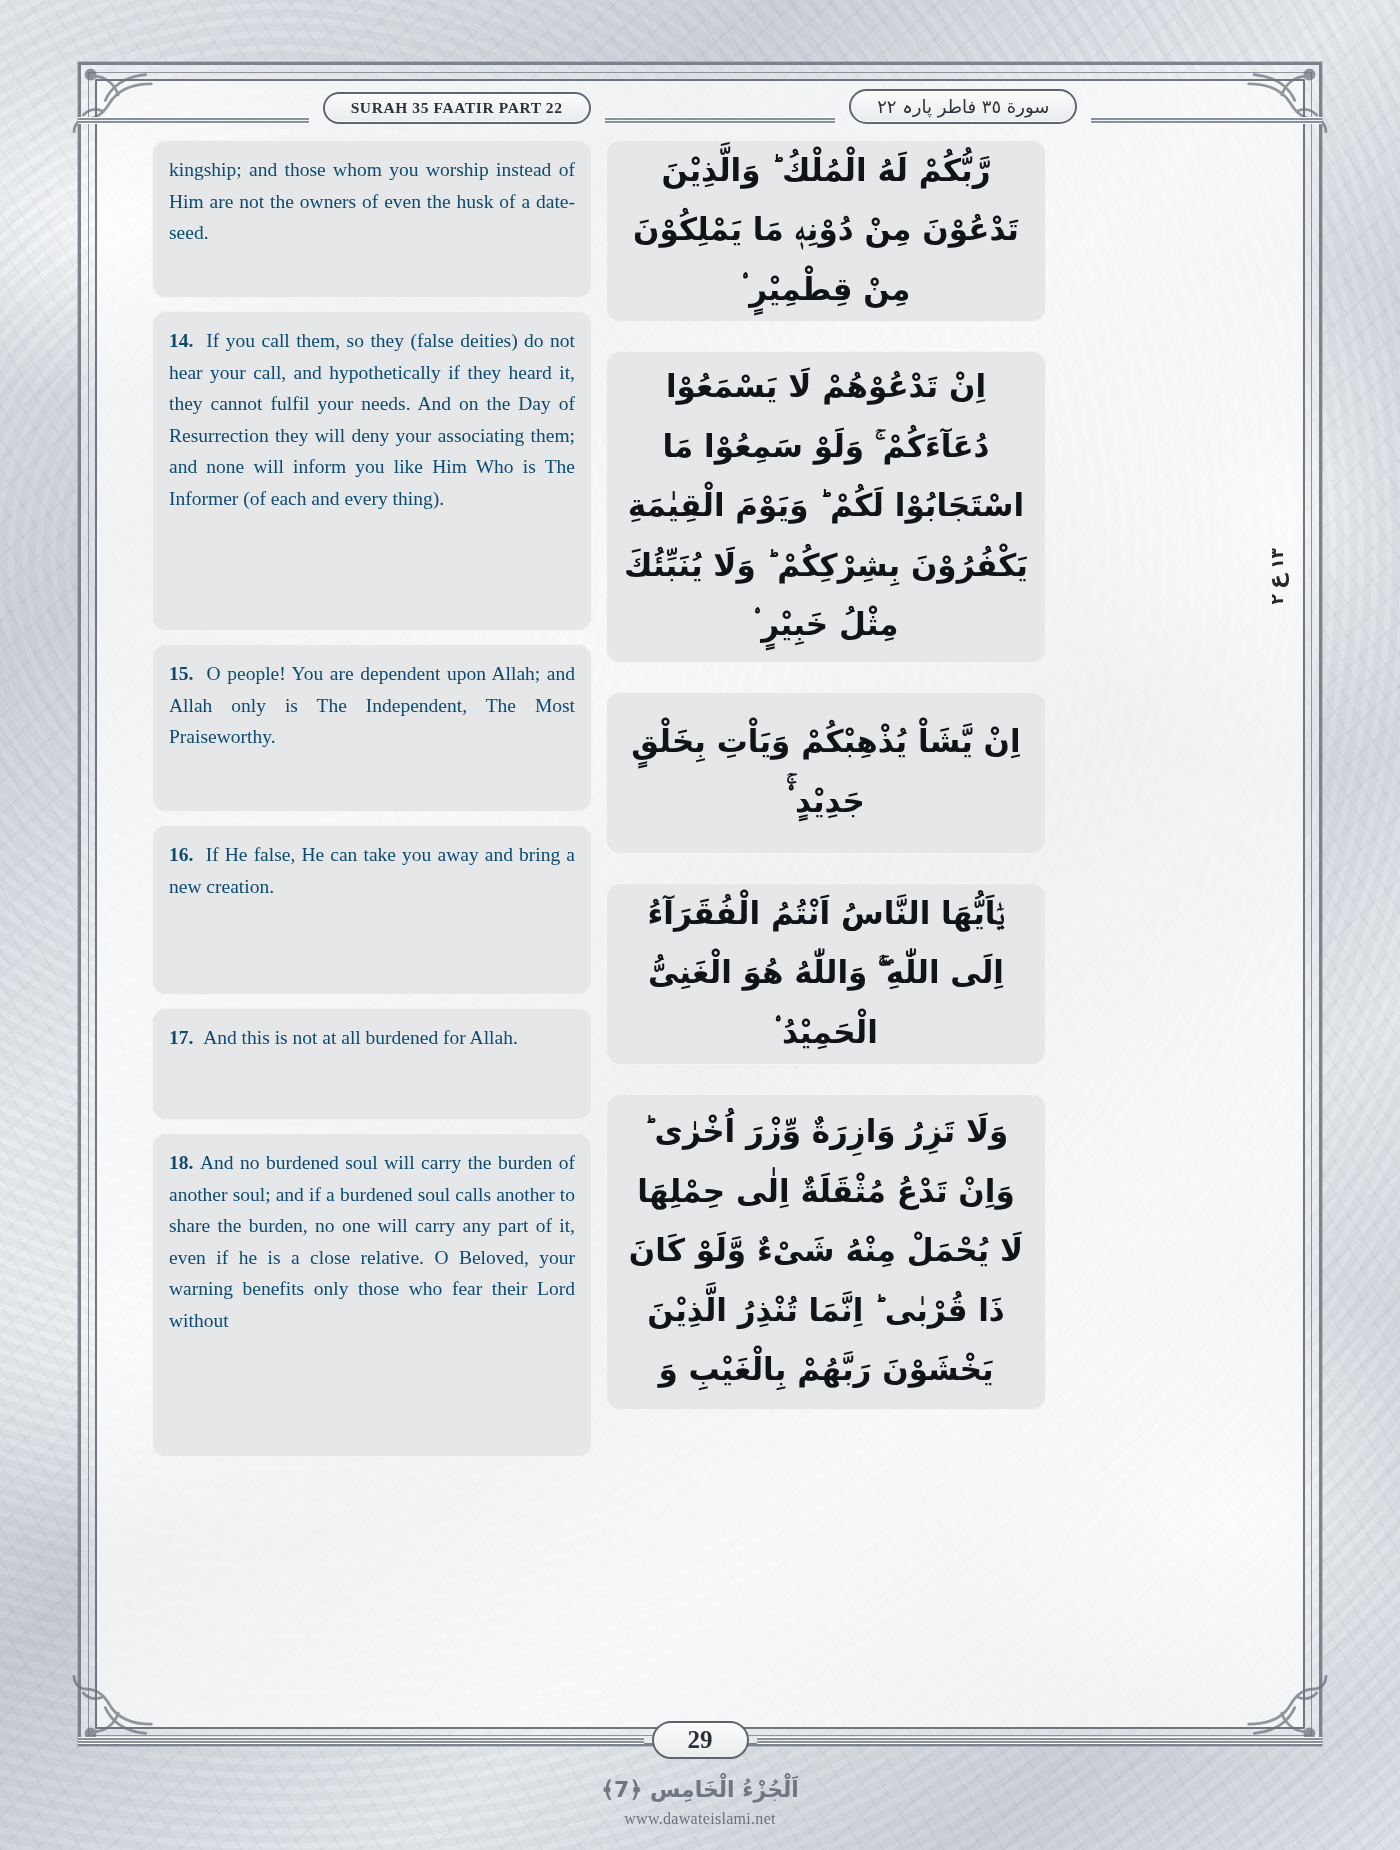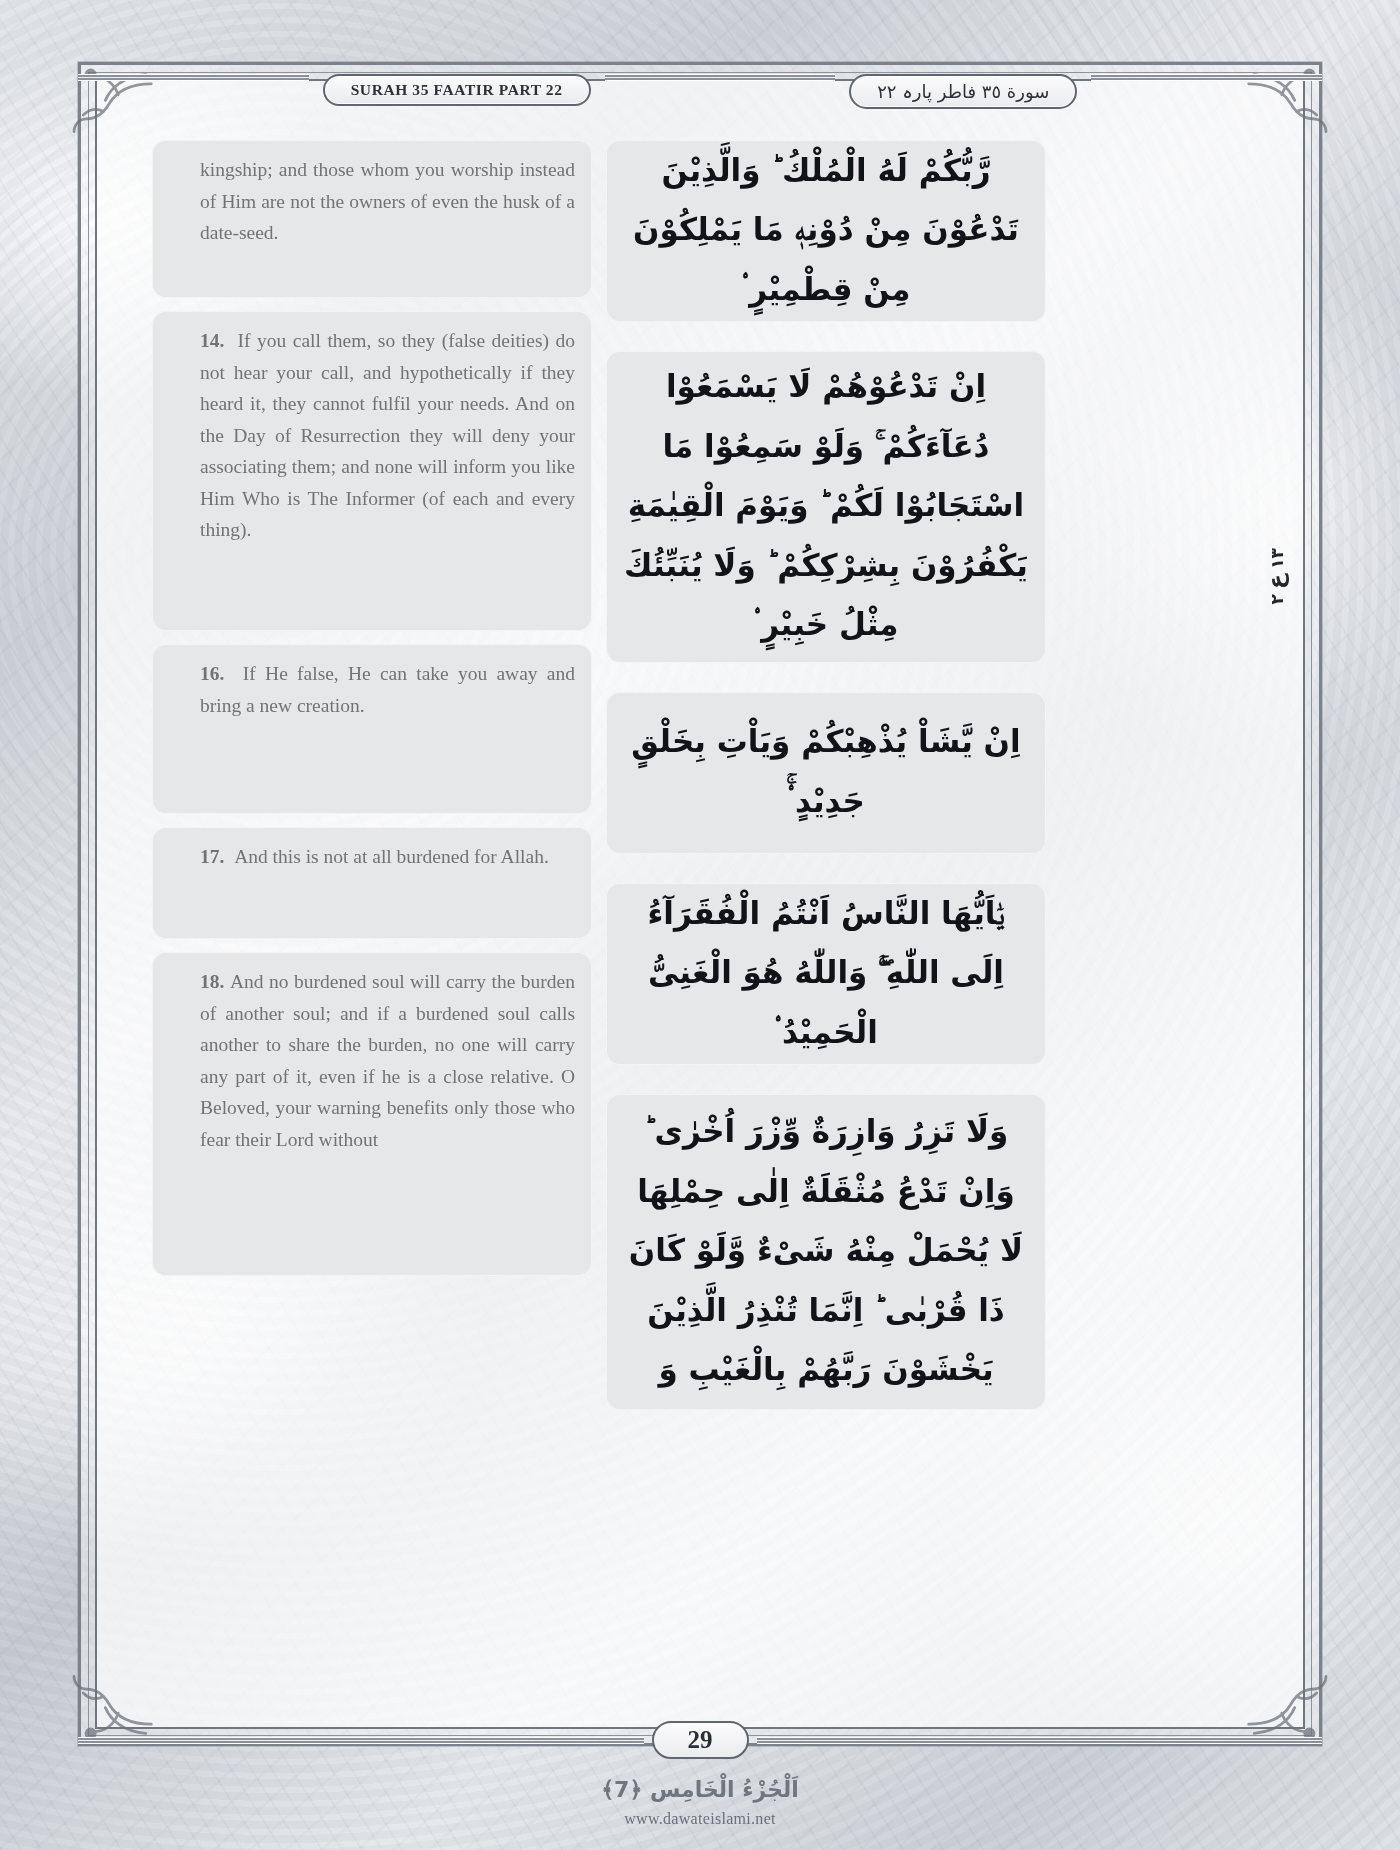--- a/index.html
+++ b/index.html
@@ -51,21 +51,21 @@
   }
   .corner svg{width:100%;height:100%;display:block;}
   .c-tl{left:-34px;top:-34px;}
   .c-tr{right:-34px;top:-34px;transform:scaleX(-1);}
   .c-bl{left:-34px;bottom:-34px;transform:scaleY(-1);}
   .c-br{right:-34px;bottom:-34px;transform:scale(-1,-1);}
 
   
   .header-band{
     position:absolute;left:78px;right:78px;top:74px;height:50px;
-    display:flex;align-items:flex-start;justify-content:center;gap:8px;
+    display:flex;align-items:flex-end;justify-content:center;gap:8px;
     pointer-events:none;
   }
   .hdr-rule{
     flex:1;height:7px;
     background:linear-gradient(#fff 0 1px,#8a919b 1px 3px,#eef0f2 3px 4px,#8a919b 4px 6px,#fff 6px 7px);
   }
   .plate{
     border:2px solid #5f666f;border-radius:26px;
     background:linear-gradient(#fbfbfc,#e9ebee);
     padding:5px 26px;margin:0 6px;
@@ -90,24 +90,23 @@
   .col-ar{width:440px;display:flex;flex-direction:column;gap:29px;}
 
   .verse-card{
     background:#e6e7e9;
     border-radius:14px;
     padding:14px 17px 16px 17px;
     box-shadow:inset 0 0 0 1px rgba(255,255,255,.55);
   }
   .en-text{
     font-family:"Liberation Serif", serif;
-    font-size:19.5px;line-height:1.62;color:#737373;
+    font-size:19.5px;line-height:1.62;color:#0c4a6e;
     text-align:justify;text-justify:inter-word;
     hyphens:none;
-    margin-left:31px;
   }
   .vnum{font-weight:700;}
 
   .ar-card{
     background:#e6e7e9;border-radius:14px;
     padding:10px 16px 12px 16px;
     box-shadow:inset 0 0 0 1px rgba(255,255,255,.55);
     display:flex;align-items:center;justify-content:center;
   }
   .ar-text{
@@ -221,20 +220,23 @@
 
 <div class="content">
 
   <div class="col-en">
     <div class="verse-card" style="min-height:128px">
       <div class="en-text"><span class="vnum"></span> <span>kingship; and those whom you worship instead of Him are not the owners of even the husk of a date-seed.</span></div>
     </div>
     <div class="verse-card" style="min-height:290px">
       <div class="en-text"><span class="vnum">14.</span>&nbsp;&nbsp;<span>If you call them, so they (false deities) do not hear your call, and hypothetically if they heard it, they cannot fulfil your needs. And on the Day of Resurrection they will deny your associating them; and none will inform you like Him Who is The Informer (of each and every thing).</span></div>
     </div>
+    <div class="verse-card" style="min-height:138px">
+      <div class="en-text"><span class="vnum">15.</span>&nbsp;&nbsp;<span>O people! You are dependent upon Allah; and Allah only is The Independent, The Most Praiseworthy.</span></div>
+    </div>
     <div class="verse-card" style="min-height:140px">
       <div class="en-text"><span class="vnum">16.</span>&nbsp;&nbsp;<span>If He false, He can take you away and bring a new creation.</span></div>
     </div>
     <div class="verse-card" style="min-height:82px">
       <div class="en-text"><span class="vnum">17.</span>&nbsp;&nbsp;<span>And this is not at all burdened for Allah.</span></div>
     </div>
     <div class="verse-card" style="min-height:294px">
       <div class="en-text"><span class="vnum">18.</span>&nbsp;<span>And no burdened soul will carry the burden of another soul; and if a burdened soul calls another to share the burden, no one will carry any part of it, even if he is a close relative. O Beloved, your warning benefits only those who fear their Lord without</span></div>
     </div>
   </div>

